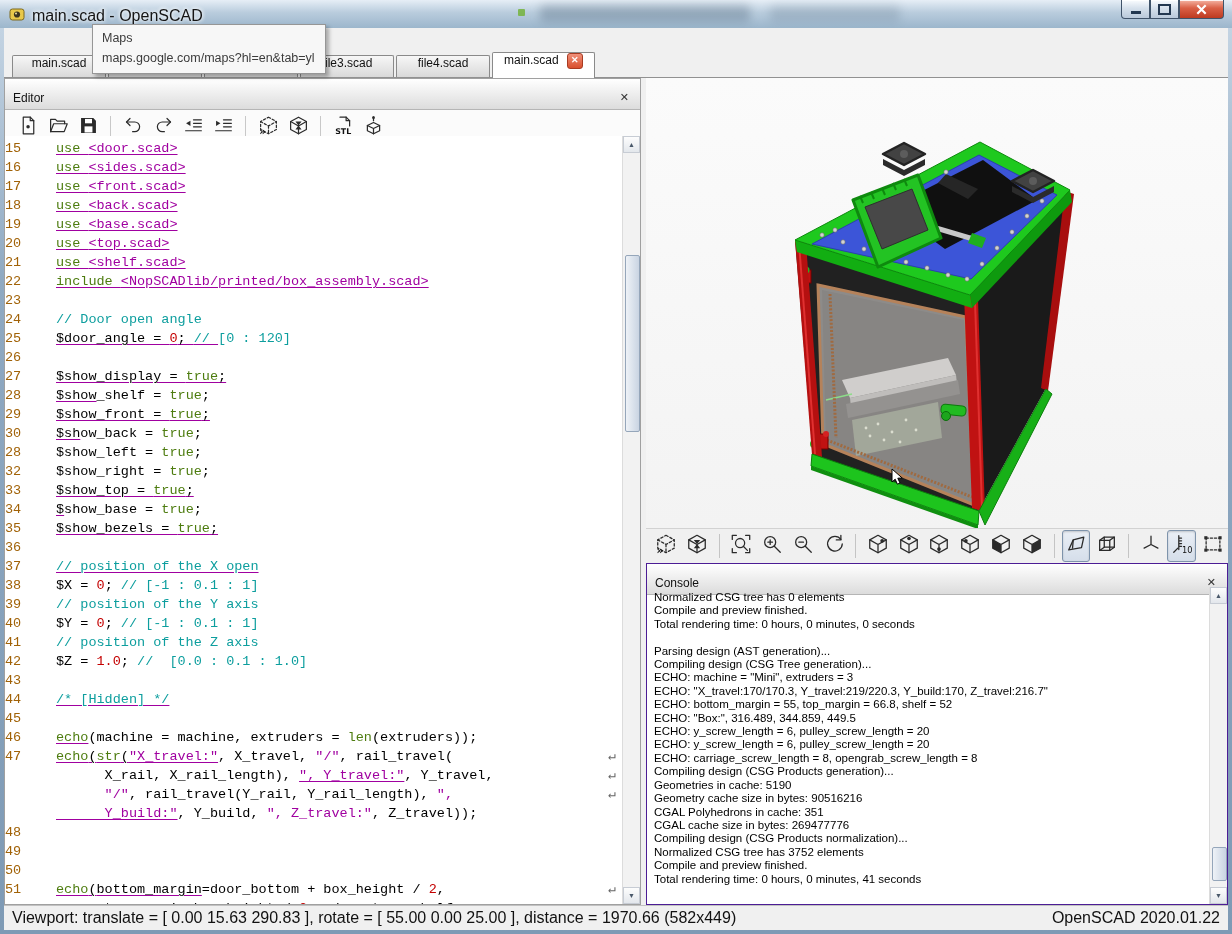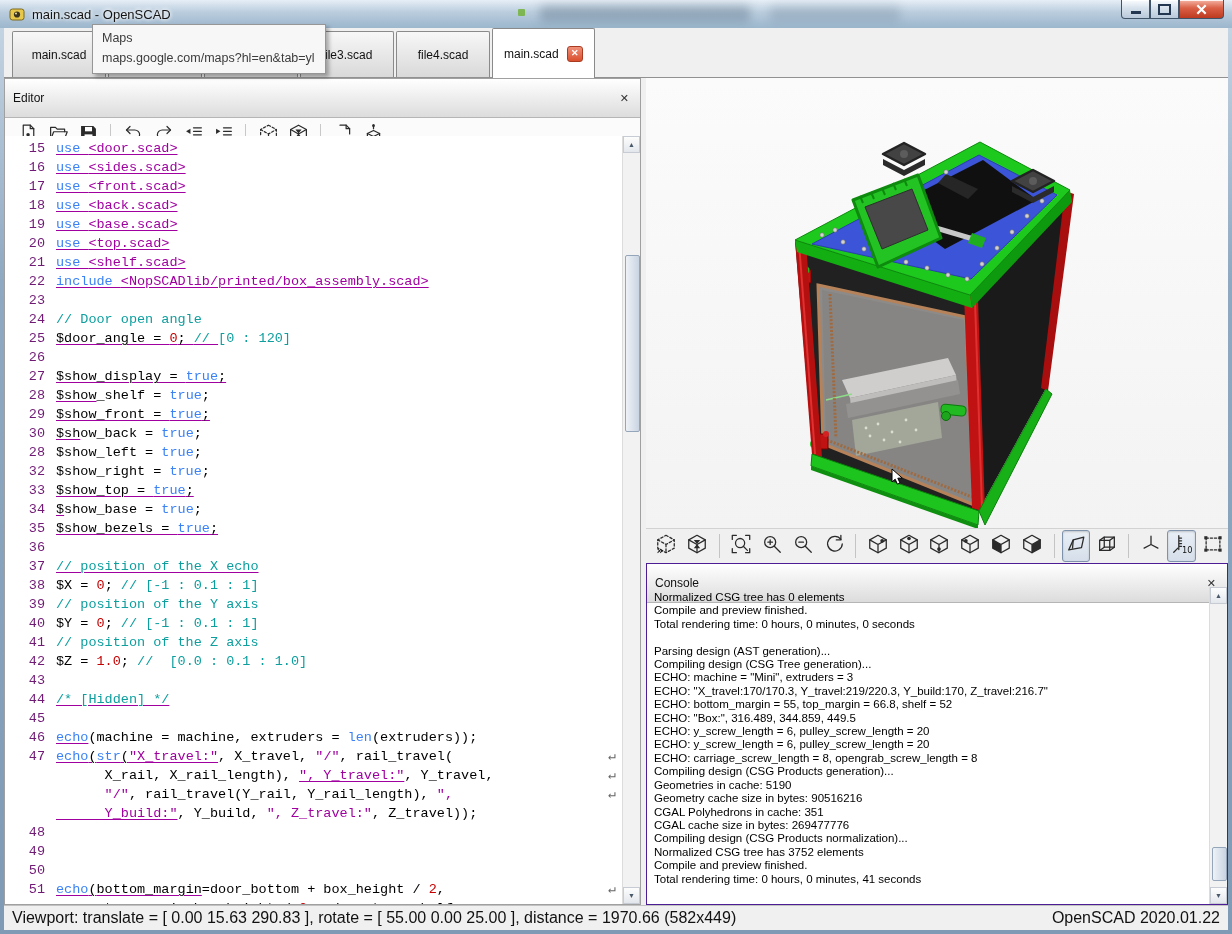--- a/index.html
+++ b/index.html
@@ -6,66 +6,66 @@
   body{width:1232px;height:934px;position:relative;overflow:hidden;
        font-family:"Liberation Sans",sans-serif;
        background:linear-gradient(180deg,#c9d8e6,#8fa9c2 30%,#7e9ab5)}
   
   .titlebar{position:absolute;top:0;left:0;right:0;height:28px;
     background:linear-gradient(180deg,#e6eef6,#b9ccdd 45%,#9cb6cc);overflow:hidden}
   .tb-blob{position:absolute;top:5px;height:17px;background:rgba(55,78,100,.28);
     filter:blur(5px);border-radius:4px}
   .tb-dot{position:absolute;width:7px;height:7px;background:#74b33c;top:9px;border-radius:1px;opacity:.85}
   .app-icon{position:absolute;left:9px;top:6px;width:16px;height:16px}
-  .title-text{position:absolute;left:32px;top:7px;font-size:13px;color:#151515;
+  .title-text{position:absolute;left:32px;top:7px;font-size:16px;color:#151515;
     text-shadow:0 0 4px #fff,0 0 4px #fff}
   .cap-btns{position:absolute;top:0;right:8px;display:flex}
   .cap{width:29px;height:19px;border:1px solid #3f5369;border-top:none;box-sizing:border-box;
     background:linear-gradient(180deg,#fbfdff,#d6e1ec 45%,#b9c9da);
     box-shadow:inset 0 1px 0 rgba(255,255,255,.85);display:flex;align-items:center;justify-content:center}
   .cap.minb{border-radius:0 0 0 4px}
   .cap.closeb{width:45px;border-radius:0 0 4px 0;
     background:linear-gradient(180deg,#f5b5a4,#da6046 45%,#bd3a20)}
   .glyph-min{width:10px;height:3px;background:#233850;margin-top:7px}
   .glyph-max{width:9px;height:7px;border:2px solid #233850}
   
   .client{position:absolute;left:4px;top:28px;right:4px;bottom:4px;background:#f0f0f0}
   .menubar{position:absolute;top:0;left:0;right:0;height:24px;background:#f0f0f0;
     border-bottom:1px solid #dcdcdc;display:flex;font-size:12px;color:#111}
   .menu-item{padding:5px 10px 0}
   .tabbar{position:absolute;top:24px;left:0;right:0;height:26px;background:#f0f0f0;
     border-bottom:1px solid #919191;display:flex;align-items:flex-end;padding-left:8px;box-sizing:border-box}
   .tab{position:relative;height:21px;min-width:70px;margin-right:2px;border:1px solid #8a8a8a;
     border-bottom:none;border-radius:2px 2px 0 0;background:linear-gradient(180deg,#f7f7f7,#d9d9d9);
-    display:flex;align-items:center;justify-content:center;font-size:12px;padding:12px 11px;color:#111}
+    display:flex;justify-content:center;font-size:12px;padding:0 11px;color:#111}
   .tab.active{height:25px;background:#fff;margin-bottom:-1px;z-index:2}
   .tab-close{width:14px;height:14px;margin-left:8px;border:1px solid #a83b22;border-radius:3px;
     background:linear-gradient(180deg,#f0907a,#d94f2d);color:#fff;font-size:9px;line-height:13px;
     text-align:center;font-weight:bold}
   
-  .panel-header{height:39px;background:linear-gradient(180deg,#ffffff,#dcdcdc);
-    border-bottom:1px solid #b5b5b5;font-size:12px;display:flex;align-items:center;
+  .panel-header{height:31px;background:linear-gradient(180deg,#ffffff,#dcdcdc);
+    border-bottom:1px solid #b5b5b5;font-size:12px;display:flex;align-items:flex-start;
     padding:12px 8px;color:#111;box-sizing:border-box}
   .panel-title{flex:1}
   .panel-close{font-size:11px;color:#333;padding:0 3px}
   .editor-panel{position:absolute;left:0;top:50px;width:637px;bottom:25px;
     border:1px solid #a0a0a0;background:#fff;box-sizing:border-box;overflow:hidden}
   .ed-toolbar{height:34px;border-bottom:1px solid #cccccc;display:flex;align-items:center;
     padding-left:8px;background:#fbfbfb}
   .tbtn{width:28px;height:28px;display:flex;align-items:center;justify-content:center;margin:0 1px}
   .tbtn svg{width:21px;height:21px}
   .tsep{width:1px;height:22px;background:#c8c8c8;margin:0 7px}
   svg{font-family:"DejaVu Sans",sans-serif}
   
   .code{position:absolute;top:57px;left:0;right:18px;bottom:0;overflow:hidden;background:#fff;
     font-family:"Liberation Mono","DejaVu Sans Mono",monospace;font-size:13.5px;padding-top:3px}
   .crow{height:19px;line-height:19px;white-space:pre;position:relative}
-  .gut{display:inline-block;width:40px;text-align:right;color:#701a75}
+  .gut{display:inline-block;width:40px;text-align:left;color:#a16207}
   .ct{margin-left:11px}
-  .c-p{color:#000}.c-k{color:#3b82f6}.c-i{color:#a000a0}.c-s{color:#a000a0}
+  .c-p{color:#000}.c-k{color:#4d7c0f}.c-i{color:#a000a0}.c-s{color:#a000a0}
   .c-n{color:#c40000}.c-c{color:#0d9e9e}
   .c-u{text-decoration:underline;text-decoration-color:#a000a0;text-decoration-thickness:1px;text-underline-offset:2px}
   .wrapm{position:absolute;right:6px;top:0;color:#666;font-size:13px}
   
   .vscroll{position:absolute;top:57px;right:0;bottom:0;width:18px;background:#f2f2f2;border-left:1px solid #dcdcdc;box-sizing:border-box}
   .sarrow{position:absolute;left:0;right:0;height:17px;background:linear-gradient(180deg,#fdfdfd,#e3e7ec);
     border:1px solid #c7ccd4;box-sizing:border-box;font-size:7px;color:#49586a;text-align:center;line-height:15px}
   .sarrow.up{top:0}.sarrow.down{bottom:0}
   .sthumb{position:absolute;left:2px;width:13px;border-radius:2px;
     background:linear-gradient(90deg,#eef2f7,#c9d4e2);border:1px solid #95a6ba}
@@ -248,21 +248,21 @@
         <div class="crow"><span class="gut">27</span><span class="ct"><span class="c-p c-u">$show_display = </span><span class="c-k c-u">true</span><span class="c-p c-u">;</span></span></div>
         <div class="crow"><span class="gut">28</span><span class="ct"><span class="c-p c-u">$show</span><span class="c-p">_shelf = </span><span class="c-k">true</span><span class="c-p">;</span></span></div>
         <div class="crow"><span class="gut">29</span><span class="ct"><span class="c-p c-u">$show_front = </span><span class="c-k c-u">true</span><span class="c-p c-u">;</span></span></div>
         <div class="crow"><span class="gut">30</span><span class="ct"><span class="c-p c-u">$sh</span><span class="c-p">ow_back = </span><span class="c-k">true</span><span class="c-p">;</span></span></div>
         <div class="crow"><span class="gut">28</span><span class="ct"><span class="c-p">$show_left = </span><span class="c-k">true</span><span class="c-p">;</span></span></div>
         <div class="crow"><span class="gut">32</span><span class="ct"><span class="c-p">$show_right = </span><span class="c-k">true</span><span class="c-p">;</span></span></div>
         <div class="crow"><span class="gut">33</span><span class="ct"><span class="c-p c-u">$show_top = </span><span class="c-k c-u">true</span><span class="c-p c-u">;</span></span></div>
         <div class="crow"><span class="gut">34</span><span class="ct"><span class="c-p c-u">$</span><span class="c-p">show_base = </span><span class="c-k">true</span><span class="c-p">;</span></span></div>
         <div class="crow"><span class="gut">35</span><span class="ct"><span class="c-p c-u">$show_bezels = </span><span class="c-k c-u">true</span><span class="c-p c-u">;</span></span></div>
         <div class="crow"><span class="gut">36</span><span class="ct"></span></div>
-        <div class="crow"><span class="gut">37</span><span class="ct"><span class="c-c c-u">// position of the X echo</span></span></div>
+        <div class="crow"><span class="gut">37</span><span class="ct"><span class="c-c c-u">// position of the X open</span></span></div>
         <div class="crow"><span class="gut">38</span><span class="ct"><span class="c-p">$X = </span><span class="c-n">0</span><span class="c-p">; </span><span class="c-c">// [-1 : 0.1 : 1]</span></span></div>
         <div class="crow"><span class="gut">39</span><span class="ct"><span class="c-c">// position of the Y axis</span></span></div>
         <div class="crow"><span class="gut">40</span><span class="ct"><span class="c-p">$Y = </span><span class="c-n">0</span><span class="c-p">; </span><span class="c-c">// [-1 : 0.1 : 1]</span></span></div>
         <div class="crow"><span class="gut">41</span><span class="ct"><span class="c-c">// position of the Z axis</span></span></div>
         <div class="crow"><span class="gut">42</span><span class="ct"><span class="c-p">$Z = </span><span class="c-n">1.0</span><span class="c-p">; </span><span class="c-c">//  [0.0 : 0.1 : 1.0]</span></span></div>
         <div class="crow"><span class="gut">43</span><span class="ct"></span></div>
         <div class="crow"><span class="gut">44</span><span class="ct"><span class="c-c c-u">/* [Hidden] */</span></span></div>
         <div class="crow"><span class="gut">45</span><span class="ct"></span></div>
         <div class="crow"><span class="gut">46</span><span class="ct"><span class="c-k c-u">echo</span><span class="c-p">(machine = machine, extruders = </span><span class="c-k">len</span><span class="c-p">(extruders));</span></span></div>
         <div class="crow"><span class="gut">47</span><span class="ct"><span class="c-k c-u">echo</span><span class="c-p c-u">(</span><span class="c-k c-u">str</span><span class="c-p c-u">(</span><span class="c-s c-u">"X_travel:"</span><span class="c-p">, X_travel, </span><span class="c-s">"/"</span><span class="c-p">, rail_travel(</span></span><span class="wrapm">↵</span></div>

